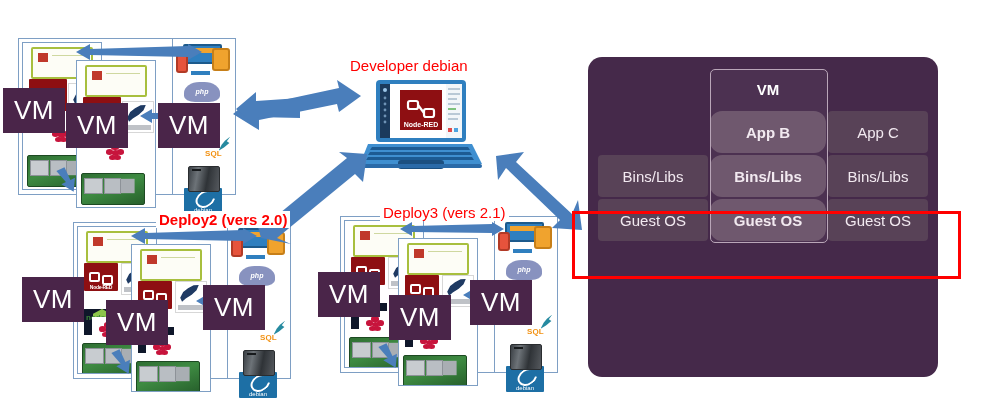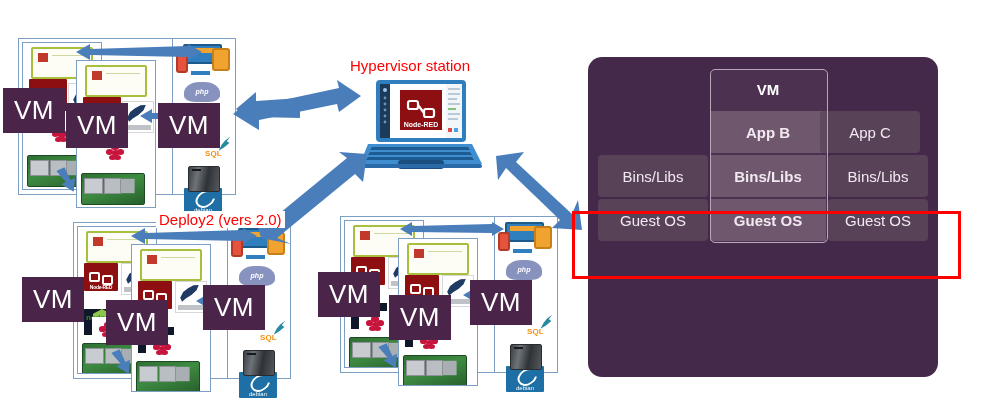--- a/index.html
+++ b/index.html
@@ -260,21 +260,21 @@
     position:absolute;
     background:#584257;
     color:#f2e9f0;
     border-radius:4px;
     display:flex;align-items:center;justify-content:center;
     font-size:15px;
   }
   .cell.hl{
     background:#6a5269;
     font-weight:bold;
-    border-radius:0;
+    border-radius:12px;
   }
   .vm-col-outline{
     position:absolute;
     border:1px solid #b9a6b8;
     border-radius:5px;
     background:rgba(255,255,255,0.04);
     z-index:6;
   }
   .vm-col-title{
     position:absolute;
@@ -471,21 +471,21 @@
         <div class="dol"></div>
           <div class="word">SQL</div>
       </div>
       <div class="tile debian" style="left:12px;top:98px;width:38px;height:26px;">
         <div class="swirl"></div>
           <div class="word">debian</div>
       </div>
       <div class="tile server" style="left:16px;top:128px;width:30px;height:24px;"></div>
     </div>
 
-    <div class="deploy-label" style="left:156px;top:211px;">Deploy2 (vers 2.0)</div>
+    <div class="deploy-label" style="left:156px;top:211px;font-weight:bold;">Deploy2 (vers 2.0)</div>
 
     <div class="arrow" style="left:131px;top:228px;">
       <svg width="126" height="16" viewBox="0 0 126 16">
         <polygon points="0,8 14,0 14,5 112,2 112,0 126,8 112,16 112,13 14,11 14,16" fill="#4a7ebb"></polygon>
       </svg>
     </div>
     <div class="arrow" style="left:196px;top:293px;">
       <svg width="44" height="16" viewBox="0 0 44 16">
         <polygon points="0,8 12,1 12,5 32,5 32,1 44,8 32,15 32,11 12,11 12,15" fill="#4a7ebb"></polygon>
       </svg>
@@ -576,20 +576,21 @@
         <div class="dol"></div>
           <div class="word">SQL</div>
       </div>
       <div class="tile debian" style="left:12px;top:98px;width:38px;height:26px;">
         <div class="swirl"></div>
           <div class="word">debian</div>
       </div>
       <div class="tile server" style="left:16px;top:128px;width:30px;height:24px;"></div>
     </div>
 
+    <div class="deploy-label" style="left:380px;top:204px;">Deploy3 (vers 2.1)</div>
 
     <div class="arrow" style="left:400px;top:222px;">
       <svg width="104" height="14" viewBox="0 0 104 14">
         <polygon points="0,7 12,0 12,4 92,2 92,0 104,7 92,14 92,11 12,10 12,14" fill="#4a7ebb"></polygon>
       </svg>
     </div>
     <div class="arrow" style="left:463px;top:287px;">
       <svg width="44" height="16" viewBox="0 0 44 16">
         <polygon points="0,8 12,1 12,5 32,5 32,1 44,8 32,15 32,11 12,11 12,15" fill="#4a7ebb"></polygon>
       </svg>
@@ -597,21 +598,21 @@
     <div class="arrow" style="left:380px;top:342px;">
       <svg width="24" height="26" viewBox="0 0 24 26">
         <polygon points="3,0 12,0 12,14 17,14 10,26 2,14 7,14" fill="#4a7ebb" transform="rotate(-25 12 13)"></polygon>
       </svg>
     </div>
 
     <div class="vm-badge" style="left:318px;top:272px;width:62px;height:45px;">VM</div>
     <div class="vm-badge" style="left:389px;top:295px;width:62px;height:45px;">VM</div>
     <div class="vm-badge" style="left:470px;top:280px;width:62px;height:45px;">VM</div>
 
-    <div class="station-label" style="left:347px;top:57px;">Hypervisor station</div>
+    <div class="station-label" style="left:347px;top:57px;">Developer debian</div>
 
     <div style="position:absolute;left:358px;top:78px;width:125px;height:92px;z-index:12;">
       <svg width="125" height="92" viewBox="0 0 125 92">
         <rect x="18" y="2" width="90" height="62" rx="4" fill="#2f7fbf"></rect>
         <rect x="22" y="6" width="82" height="54" rx="2" fill="#ffffff"></rect>
         <rect x="22" y="6" width="10" height="54" fill="#1b3a5c"></rect>
         <circle cx="27" cy="12" r="2" fill="#9cc6e8"></circle>
         <circle cx="27" cy="20" r="1.4" fill="#6f93b5"></circle>
         <circle cx="27" cy="26" r="1.4" fill="#6f93b5"></circle>
         <circle cx="27" cy="32" r="1.4" fill="#6f93b5"></circle>
@@ -667,21 +668,21 @@
       </svg>
     </div>
   </div>
 
   <div class="vm-panel">
     <div class="panel-inner">
 
       <div class="vm-col-title" style="left:112px;top:2px;width:116px;height:40px;">VM</div>
 
       <div class="cell hl" style="left:112px;top:44px;width:116px;height:42px;">App B</div>
-      <div class="cell" style="left:222px;top:44px;width:100px;height:42px;">App C</div>
+      <div class="cell" style="left:230px;top:44px;width:100px;height:42px;">App C</div>
 
       <div class="cell" style="left:0px;top:88px;width:110px;height:42px;">Bins/Libs</div>
       <div class="cell hl" style="left:112px;top:88px;width:116px;height:42px;">Bins/Libs</div>
       <div class="cell" style="left:230px;top:88px;width:100px;height:42px;">Bins/Libs</div>
 
       <div class="cell" style="left:0px;top:132px;width:110px;height:42px;">Guest OS</div>
       <div class="cell hl" style="left:112px;top:132px;width:116px;height:42px;">Guest OS</div>
       <div class="cell" style="left:230px;top:132px;width:100px;height:42px;">Guest OS</div>
 
       <div class="vm-col-outline" style="left:112px;top:2px;width:116px;height:172px;"></div>

